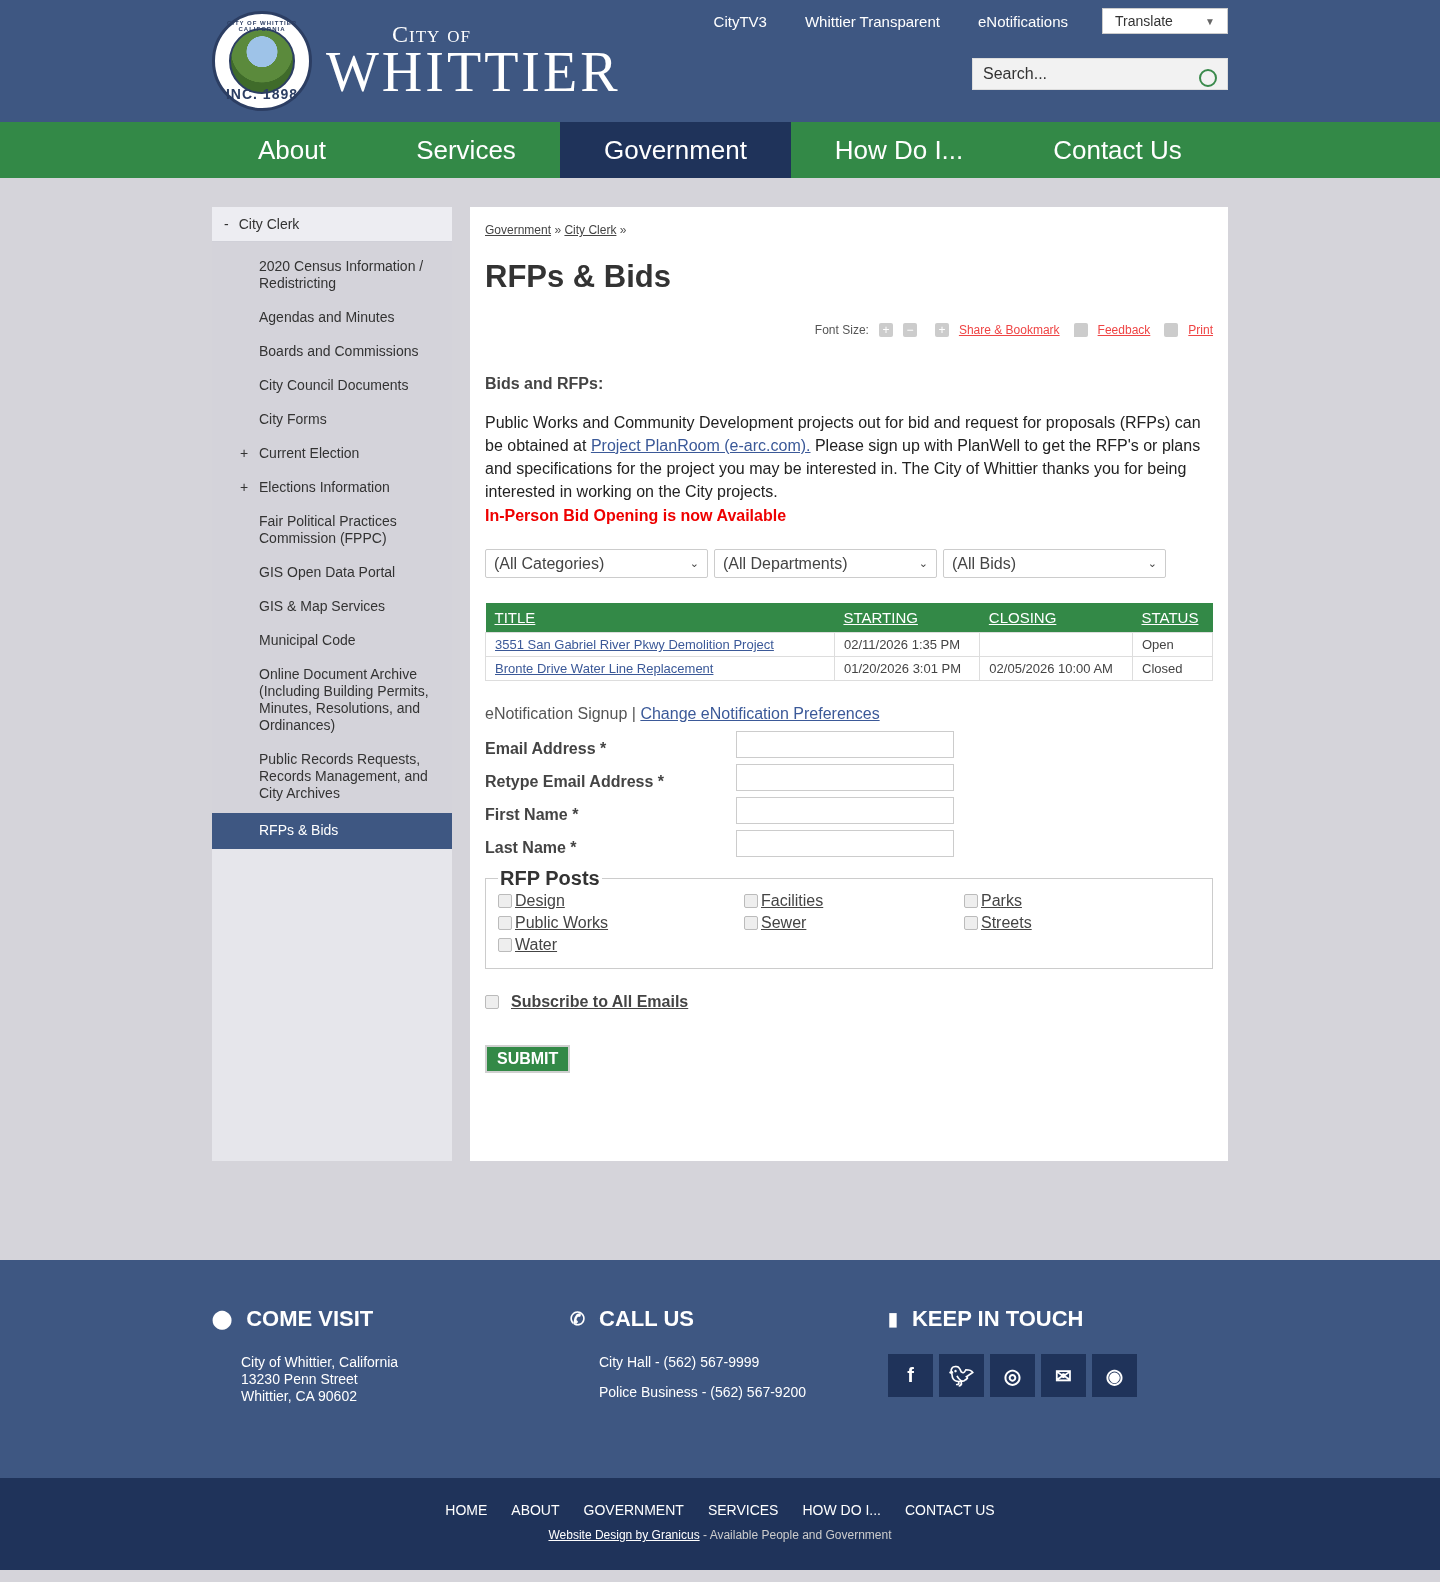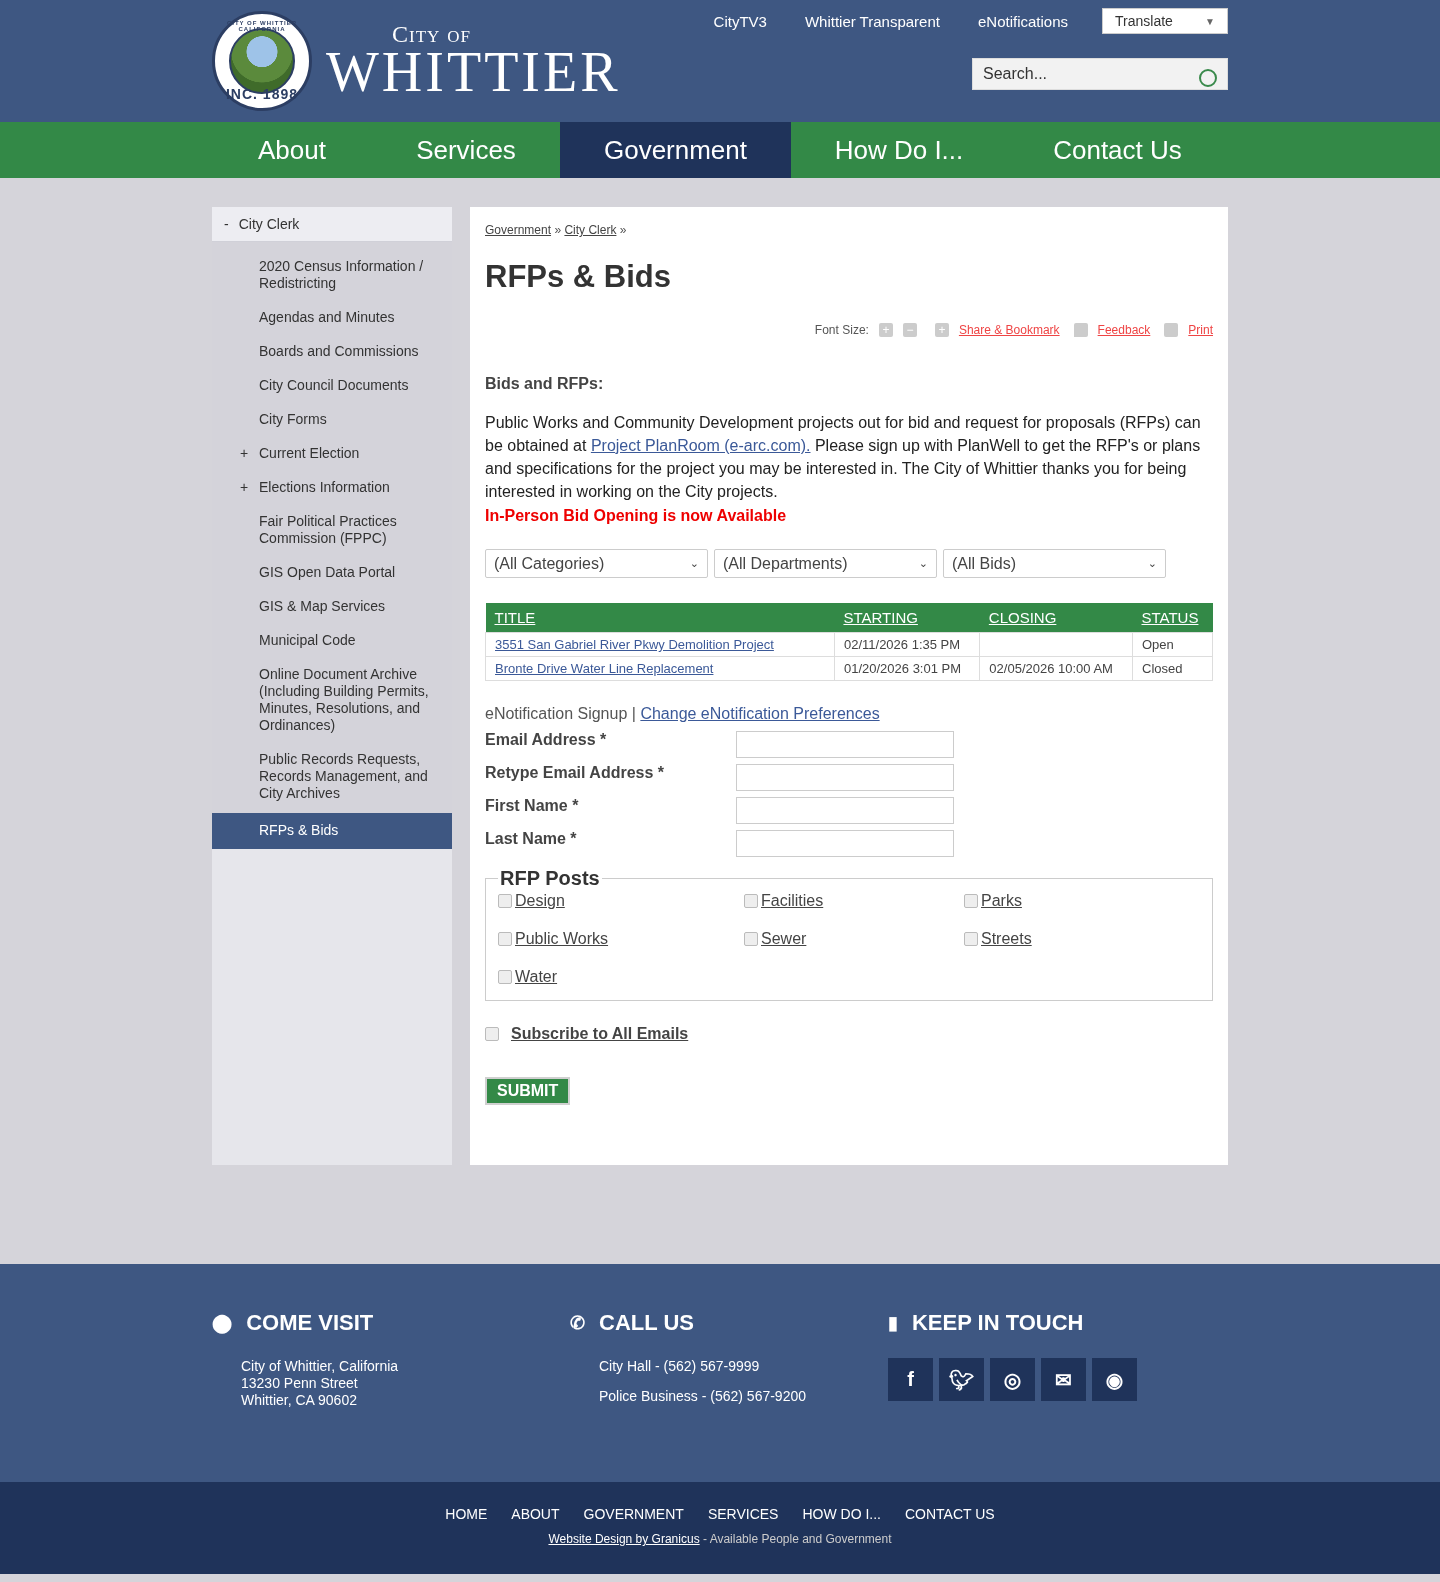--- a/index.html
+++ b/index.html
@@ -47,26 +47,26 @@
 .red{color:#e00;font-weight:bold;font-size:16px;margin-top:4px}
 .filters{display:flex;gap:6px;margin-top:24px}
 .sel{height:29px;border:1px solid #ccc;border-radius:2px;font-size:16px;color:#444;padding:4px 8px;display:flex;justify-content:space-between;align-items:center}
 .sel .ch{font-size:11px}
 table{width:100%;border-collapse:collapse;margin-top:25px;font-size:13px}
 th{background:#338947;color:#fff;text-align:left;font-weight:normal;font-size:15px;padding:6px 9px;text-decoration:underline}
 td{border:1px solid #ddd;padding:4px 9px;color:#444}
 td a{color:#3b5998}
 .enote{font-size:16px;color:#555;margin-top:24px}
 .enote a{color:#3b5998}
-.frow{display:flex;align-items:flex-start;margin-top:6px}
+.frow{display:flex;align-items:flex-end;margin-top:6px}
 .frow label{width:251px;font-size:16px;font-weight:bold;color:#444}
 .frow .inp{width:218px;height:27px;border:1px solid #ccc}
 fieldset{border:1px solid #ccc;margin-top:10px;padding:2px 12px 14px}
 legend{font-size:20px;font-weight:bold;color:#333;padding:0 2px}
-.posts{display:grid;grid-template-columns:246px 220px 1fr;row-gap:20px}
+.posts{display:grid;grid-template-columns:246px 220px 1fr;row-gap:4px}
 .post{display:flex;align-items:center;gap:3px;font-size:16px}
 .post a{color:#444}
 .cb{width:14px;height:14px;border:1px solid #bbb;background:#eee;display:inline-block;border-radius:2px}
 .suball{display:flex;align-items:center;gap:12px;margin-top:24px;font-size:16px;font-weight:bold}
 .suball a{color:#444}
 .submit{margin-top:34px;background:#338947;color:#fff;font-weight:bold;font-size:16px;padding:3px 10px;display:inline-block;border:2px solid #d0d0d0}
 .footer{background:#3e5782;margin-top:99px;height:218px}
 .fwrap{width:1016px;margin:0 auto;display:flex;padding-top:46px}
 .fcol h3{color:#fff;font-size:22px;display:flex;gap:14px;align-items:center;font-weight:bold}
 .fcol .ft{color:#fff;font-size:14px;margin-left:29px;margin-top:22px;line-height:17px}

